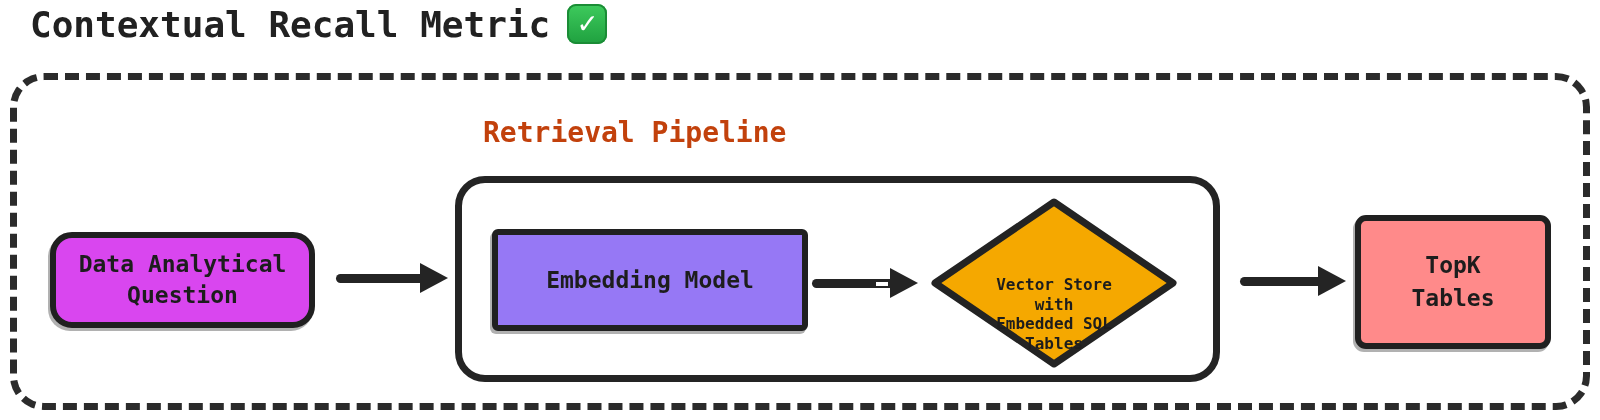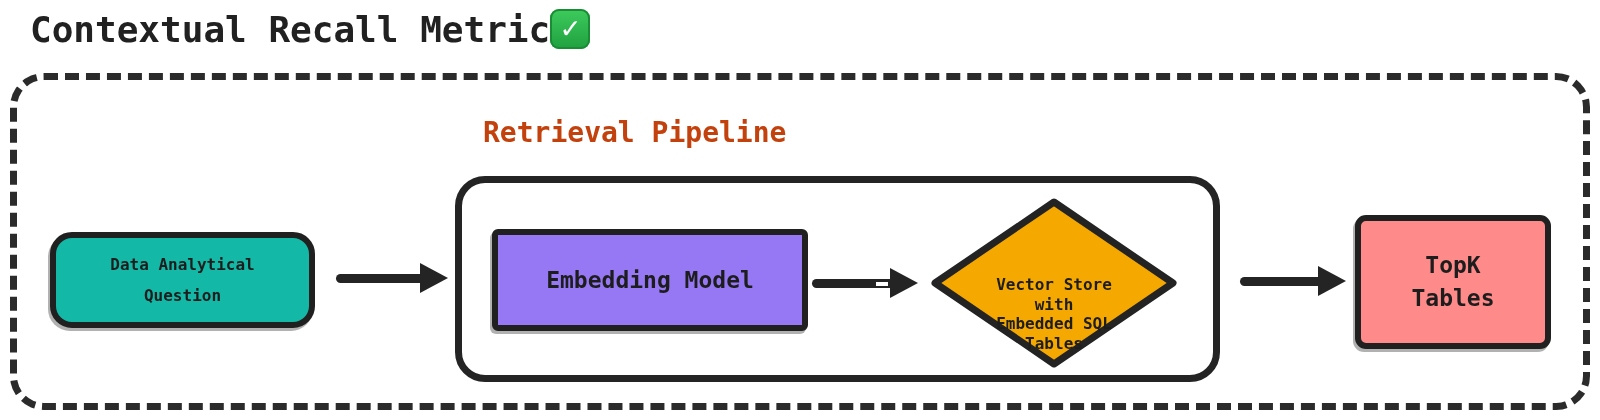--- a/index.html
+++ b/index.html
@@ -16,21 +16,21 @@
     overflow: hidden;
   }
 
   
   .title-row {
     position: absolute;
     left: 30px;
     top: 4px;
     height: 50px;
     display: flex;
-    align-items: center;
+    gap: 17px;
   }
   .title-text {
     font-size: 36px;
     font-weight: 800;
     color: #212121;
     letter-spacing: 0px;
     white-space: nowrap;
   }
   .check-emoji {
     width: 40px;
@@ -91,22 +91,22 @@
     color: #1d1d1d;
     border: 6px solid #202020;
     box-shadow: -2px 3px 0 rgba(32,32,32,0.35);
   }
   .node-question {
     left: 50px;
     top: 232px;
     width: 253px;
     height: 84px;
     border-radius: 22px;
-    background: #14b8a6;
-    font-size: 16px;
+    background: #d946ef;
+    font-size: 23px;
     line-height: 31px;
   }
   .node-embedding {
     left: 492px;
     top: 229px;
     width: 304px;
     height: 90px;
     border-radius: 6px;
     background: #9678F5;
     font-size: 23px;

